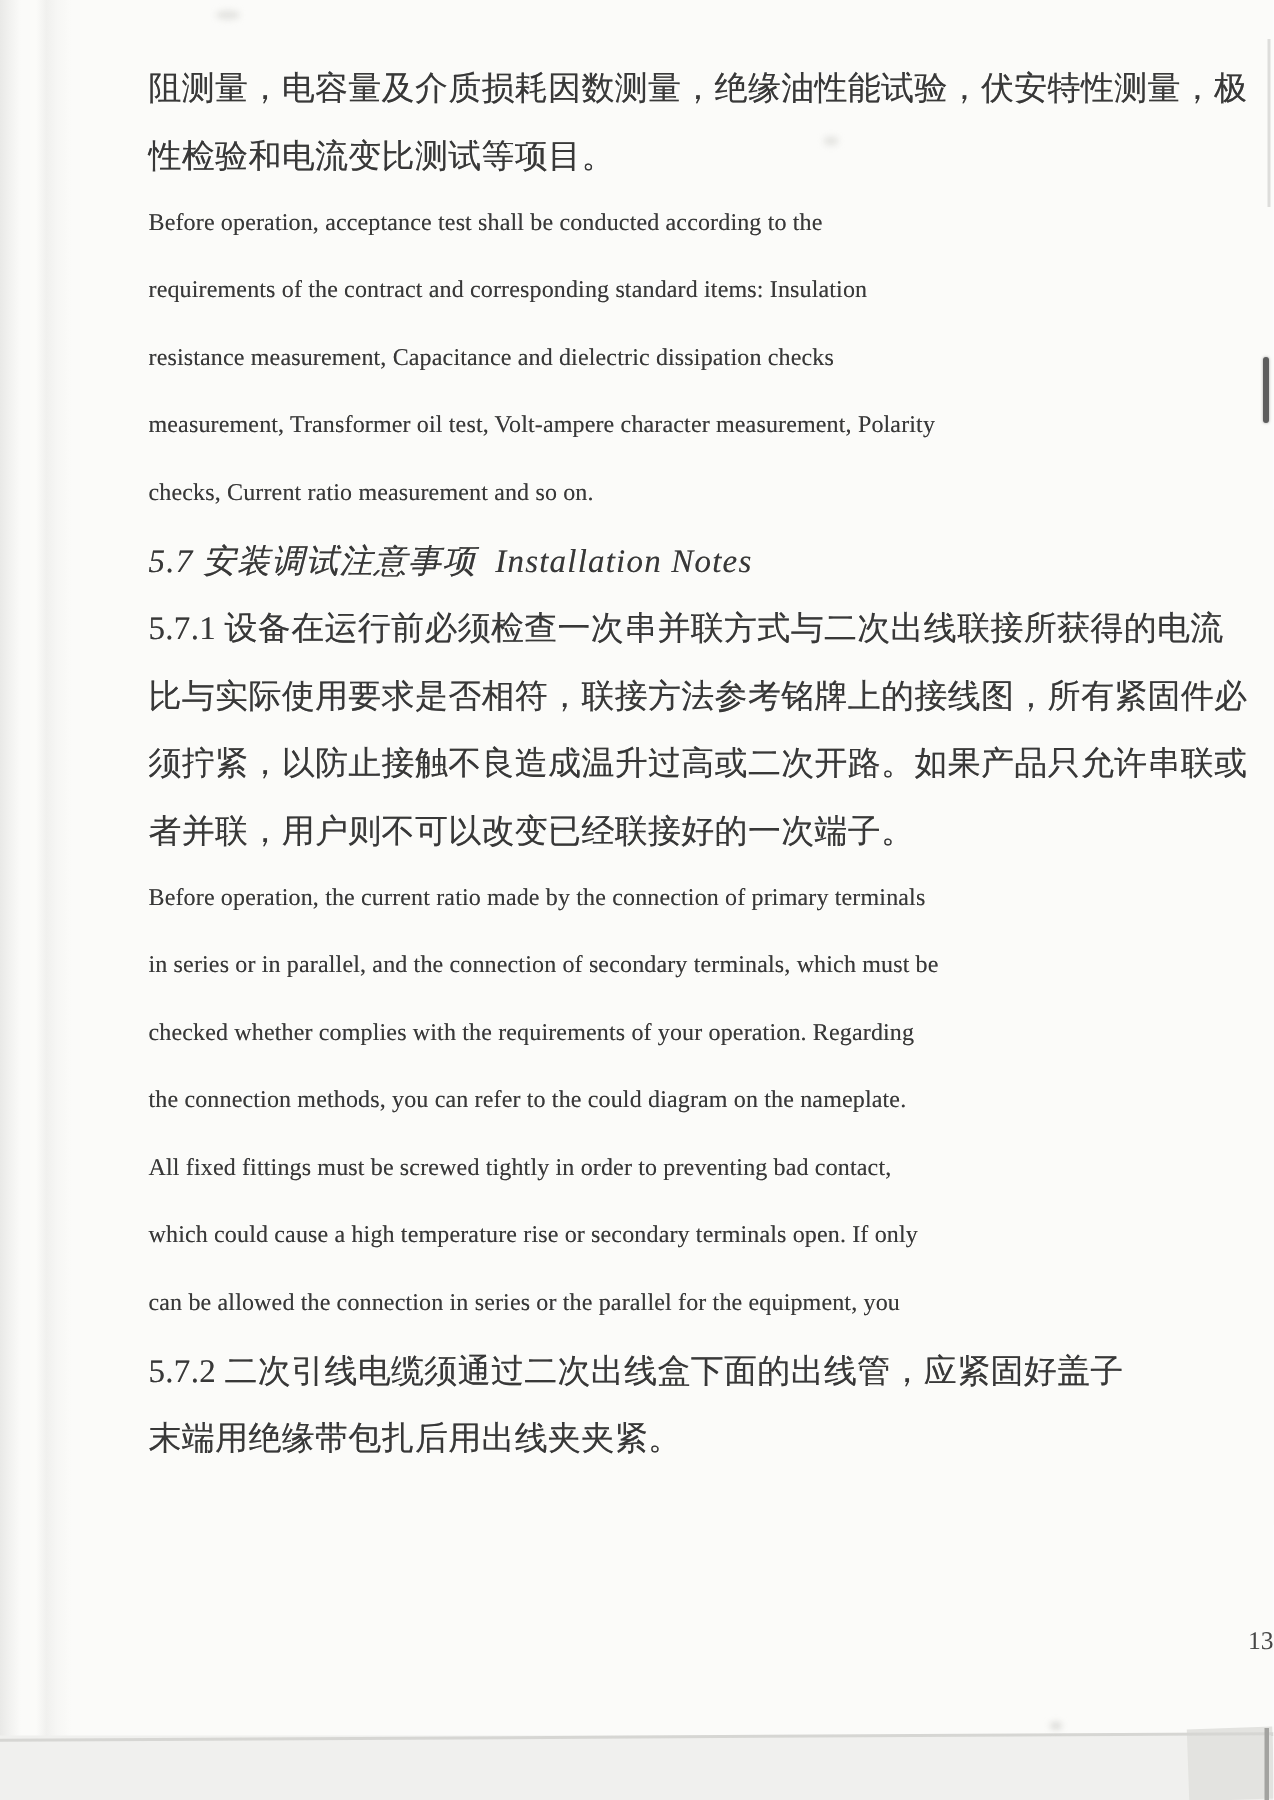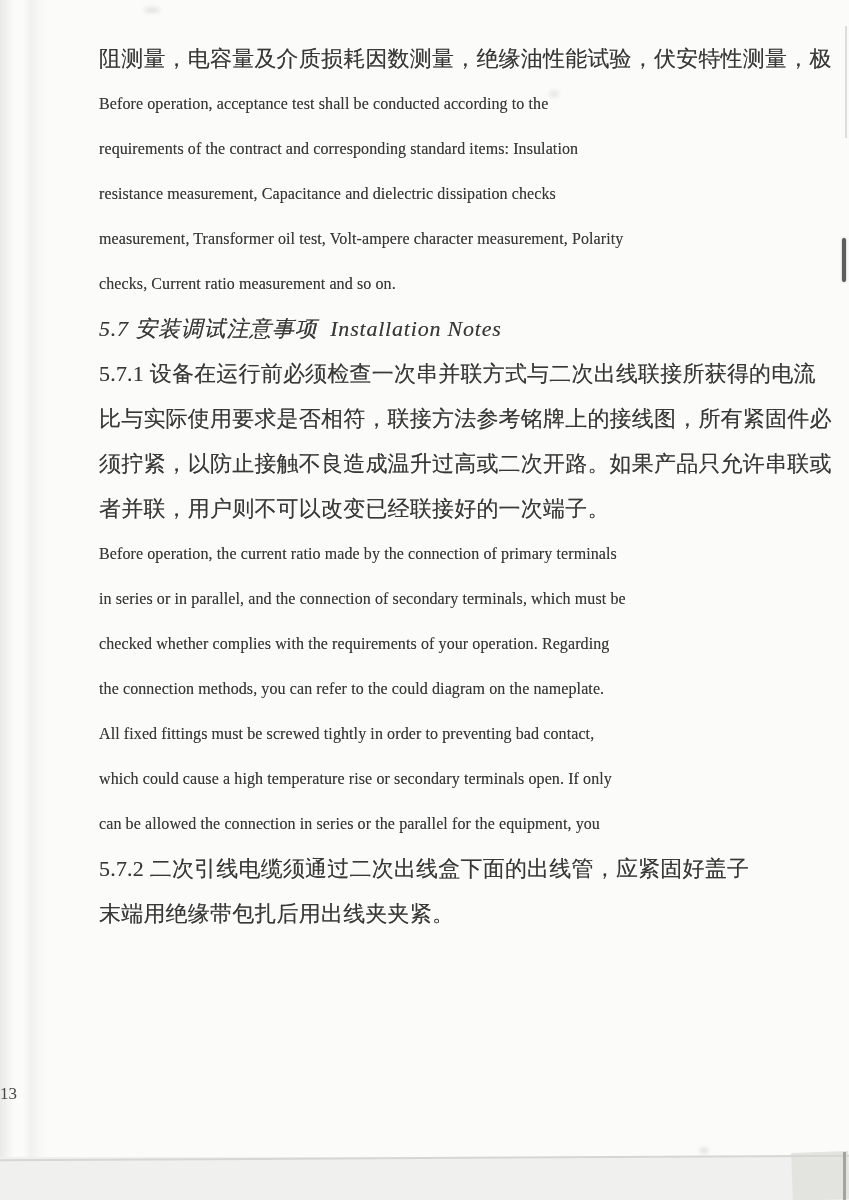--- a/index.html
+++ b/index.html
@@ -33,21 +33,21 @@
     font-size:22px;
     white-space:pre;
     letter-spacing:.2px;
     color:#383838;
     text-shadow:0 0 .4px rgba(60,60,60,.55);
   }
   .line.en{font-size:16px;letter-spacing:.1px;}
   .line.heading{letter-spacing:.8px;font-style:italic;}
   .page-number{
     position:absolute;top:1082px;left:0;width:849px;
-    text-align:left;font-size:17px;line-height:24px;color:#474747;
+    text-align:right;font-size:17px;line-height:24px;color:#474747;
   }
   
   .artifact-bar-right{
     position:absolute;left:842px;top:238px;width:4px;height:44px;
     background:#5d5d5d;border-radius:2px;
     box-shadow:0 0 2px rgba(0,0,0,.35);
   }
   .edge-line-topright{
     position:absolute;left:845px;top:26px;width:2px;height:112px;
     background:#dddddb;
@@ -80,20 +80,21 @@
 </style>
 </head>
 <body>
 
 <div class="page">
 
   <div class="left-streaks"></div>
 
   <div class="text-block">
       <div class="line zh">阻测量，电容量及介质损耗因数测量，绝缘油性能试验，伏安特性测量，极</div>
+      <div class="line zh">性检验和电流变比测试等项目。</div>
       <div class="line en">Before operation, acceptance test shall be conducted according to the</div>
       <div class="line en">requirements of the contract and corresponding standard items: Insulation</div>
       <div class="line en">resistance measurement, Capacitance and dielectric dissipation checks</div>
       <div class="line en">measurement, Transformer oil test, Volt-ampere character measurement, Polarity</div>
       <div class="line en">checks, Current ratio measurement and so on.</div>
       <div class="line zh heading">5.7 安装调试注意事项  Installation Notes</div>
       <div class="line zh">5.7.1 设备在运行前必须检查一次串并联方式与二次出线联接所获得的电流</div>
       <div class="line zh">比与实际使用要求是否相符，联接方法参考铭牌上的接线图，所有紧固件必</div>
       <div class="line zh">须拧紧，以防止接触不良造成温升过高或二次开路。如果产品只允许串联或</div>
       <div class="line zh">者并联，用户则不可以改变已经联接好的一次端子。</div>

